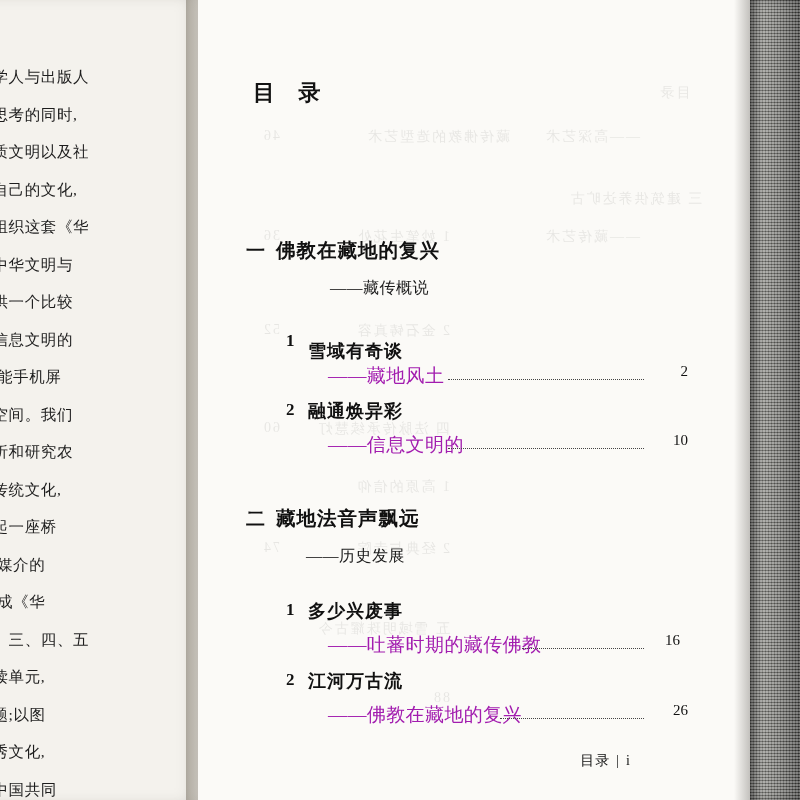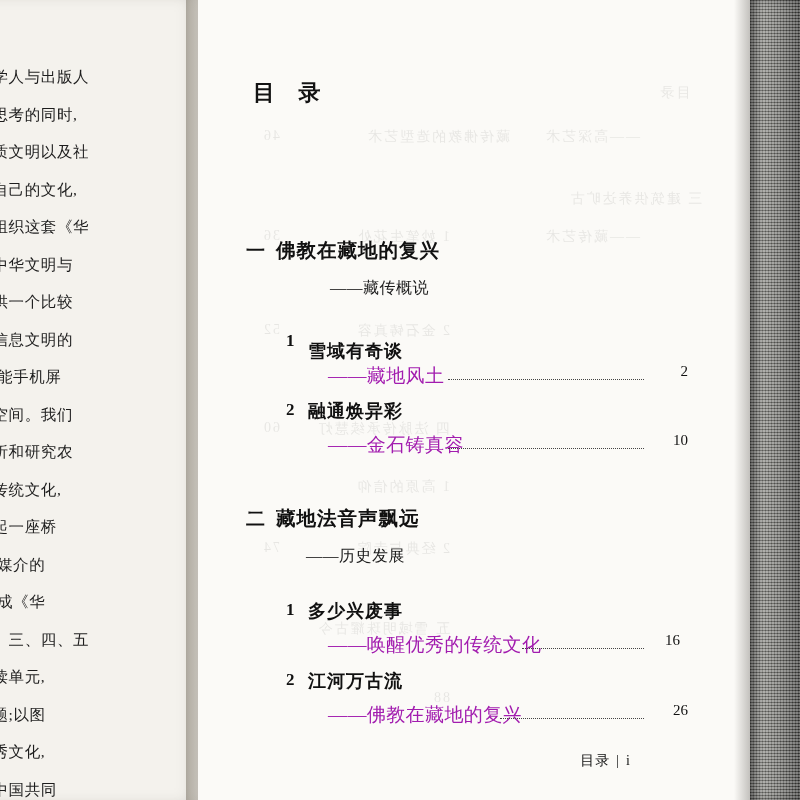--- a/index.html
+++ b/index.html
@@ -282,37 +282,37 @@
           <div class="leaf-label">——藏地风土</div>
           <div class="leaf-dots" style="left:120px; right:44px;"></div>
           <div class="leaf-page" style="right:0;">2</div>
         </div>
       </div>
 
       <div class="entry">
         <div class="sec-num" style="top:400px;">2</div>
         <div class="sec-title" style="top:399px;">融通焕异彩</div>
         <div class="leaf-row" style="top:432px;">
-          <div class="leaf-label">——金石铸真容</div>
+          <div class="leaf-label">——信息文明的</div>
           <div class="leaf-dots" style="left:120px; right:44px;"></div>
           <div class="leaf-page" style="right:0;">10</div>
         </div>
       </div>
 
       <div class="entry">
         <div class="chapter-num" style="top:506px;">二</div>
         <div class="chapter-title" style="top:505px;">藏地法音声飘远</div>
         <div class="chapter-sub" style="top:546px;">——历史发展</div>
       </div>
 
       <div class="entry">
         <div class="sec-num" style="top:600px;">1</div>
         <div class="sec-title" style="top:599px;">多少兴废事</div>
         <div class="leaf-row" style="top:632px;">
-          <div class="leaf-label">——唤醒优秀的传统文化</div>
+          <div class="leaf-label">——吐蕃时期的藏传佛教</div>
           <div class="leaf-dots" style="left:194px; right:44px;"></div>
           <div class="leaf-page" style="right:8px;">16</div>
         </div>
       </div>
 
       <div class="entry">
         <div class="sec-num" style="top:670px;">2</div>
         <div class="sec-title" style="top:669px;">江河万古流</div>
         <div class="leaf-row" style="top:702px;">
           <div class="leaf-label">——佛教在藏地的复兴</div>

